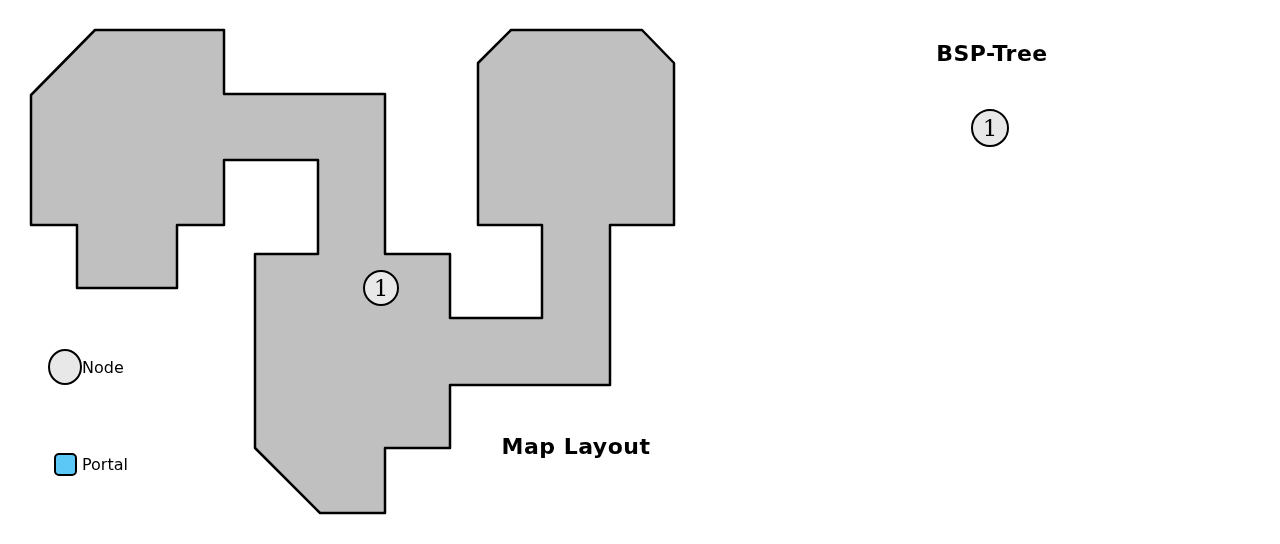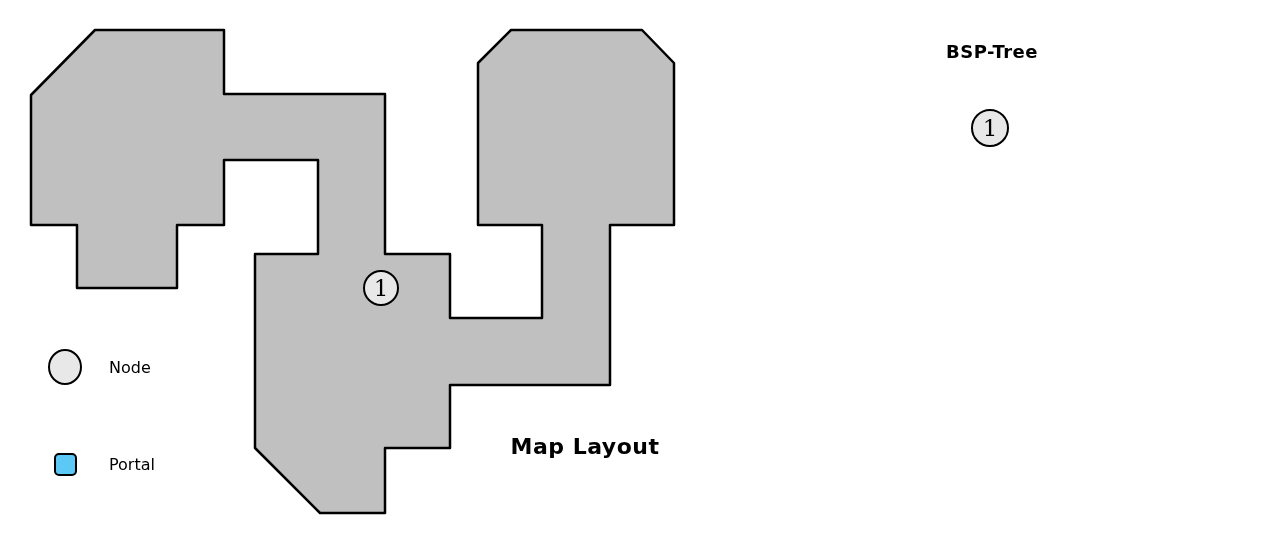--- a/index.html
+++ b/index.html
@@ -8,26 +8,26 @@
     width:1280px;height:544px;
     background:#ffffff;
     overflow:hidden;
     font-family:"DejaVu Sans","Liberation Sans",sans-serif;
   }
   #diagram{position:absolute;left:0;top:0;width:1280px;height:544px;}
 
   
   .tree-title{
     position:absolute;left:992px;top:41px;transform:translateX(-50%);
-    font-size:18px;font-weight:bold;color:#000;white-space:nowrap;letter-spacing:.5px;
+    font-size:22px;font-weight:bold;color:#000;white-space:nowrap;letter-spacing:.5px;
   }
   .map-label{
     position:absolute;left:576px;top:433px;transform:translateX(-50%);
     text-align:center;font-size:22px;font-weight:bold;color:#000;line-height:28px;
-    white-space:nowrap;letter-spacing:.5px;margin-left:9px;
+    white-space:nowrap;letter-spacing:.5px;
   }
 
   
   .legend-item{
     position:absolute;left:48px;
     display:flex;align-items:center;transform:translateY(-50%);
   }
   .legend-item.row-1{top:367px;}
   .legend-item.row-2{top:416px;}
   .legend-item.row-3{top:464px;}
@@ -36,21 +36,21 @@
     width:30px;height:32px;border-radius:50%;
     border:2px solid #000;box-sizing:content-box;
   }
   .marker-circle.node{background:var(--node-fill,#e8e8e8);}
   .marker-circle.leaf{background:var(--leaf-fill,#c6f298);}
   .marker-square{
     width:19px;height:19px;border-radius:5px;
     border:2.5px solid #000;box-sizing:content-box;
     background:var(--portal-fill,#5cc8f5);
   }
-  .legend-label{margin-left:27px;font-size:16px;color:#000;white-space:nowrap;}
+  .legend-label{margin-left:0;font-size:16px;color:#000;white-space:nowrap;}
 
   .node-digit{
     font-family:"DejaVu Serif","Liberation Serif",serif;
     font-size:23px;
   }
 </style>
 </head>
 <body>
 
 <div class="canvas">

